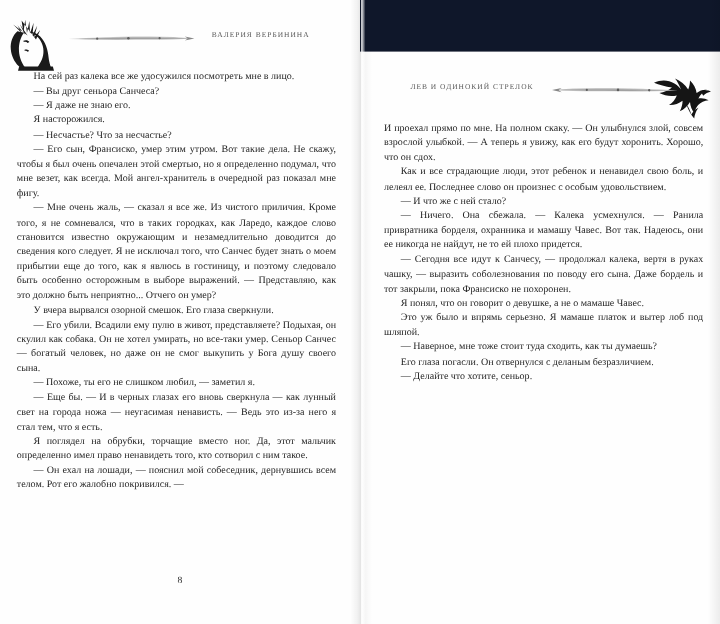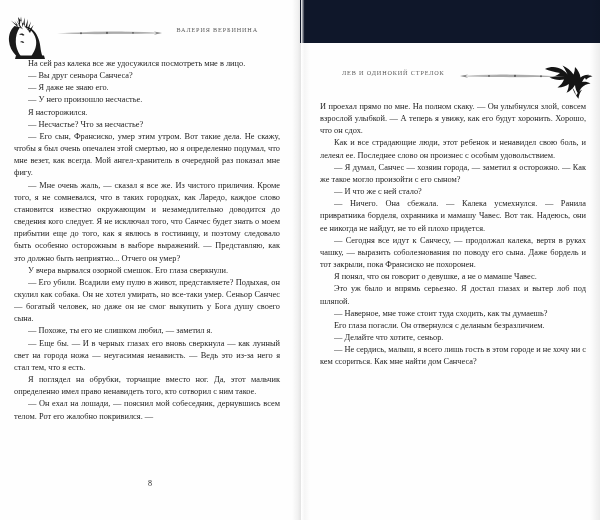--- a/index.html
+++ b/index.html
@@ -159,21 +159,20 @@
           <path d="M99 3.4 L107 5.1 L99 6.8 L101.5 5.1 Z" fill="#6e6e6e"></path>
         </svg>
       </div>
       <div class="runhead-text">ВАЛЕРИЯ ВЕРБИНИНА</div>
     </div>
 
     <div class="body">
       <p>На сей раз калека все же удосужился посмотреть мне в лицо.</p>
       <p>— Вы друг сеньора Санчеса?</p>
       <p>— Я даже не знаю его.</p>
-      <p>— У него произошло несчастье.</p>
       <p>Я насторожился.</p>
       <p>— Несчастье? Что за несчастье?</p>
       <p>— Его сын, Франсиско, умер этим утром. Вот такие дела. Не скажу, чтобы я был очень опечален этой смертью, но я определенно подумал, что мне везет, как всегда. Мой ангел-хранитель в очередной раз показал мне фигу.</p>
       <p>— Мне очень жаль, — сказал я все же. Из чистого приличия. Кроме того, я не сомневался, что в таких городках, как Ларедо, каждое слово становится известно окружающим и незамедлительно доводится до сведения кого следует. Я не исключал того, что Санчес будет знать о моем прибытии еще до того, как я явлюсь в гостиницу, и поэтому следовало быть особенно осторожным в выборе выражений. — Представляю, как это должно быть неприятно... Отчего он умер?</p>
       <p>У вчера вырвался озорной смешок. Его глаза сверкнули.</p>
       <p>— Его убили. Всадили ему пулю в живот, представляете? Подыхая, он скулил как собака. Он не хотел умирать, но все-таки умер. Сеньор Санчес — богатый человек, но даже он не смог выкупить у Бога душу своего сына.</p>
       <p>— Похоже, ты его не слишком любил, — заметил я.</p>
       <p>— Еще бы. — И в черных глазах его вновь сверкнула — как лунный свет на города ножа — неугасимая ненависть. — Ведь это из-за него я стал тем, что я есть.</p>
       <p>Я поглядел на обрубки, торчащие вместо ног. Да, этот мальчик определенно имел право ненавидеть того, кто сотворил с ним такое.</p>
       <p>— Он ехал на лошади, — пояснил мой собеседник, дернувшись всем телом. Рот его жалобно покривился. —</p>
@@ -204,28 +203,26 @@
           <circle cx="56" cy="4.9" r="1.05" fill="#3a3a3a"></circle>
           <circle cx="82" cy="5.2" r="0.95" fill="#3a3a3a"></circle>
           <path d="M9 3.4 L1 5.1 L9 6.8 L6.5 5.1 Z" fill="#6e6e6e"></path>
         </svg>
       </div>
     </div>
 
     <div class="body">
       <p class="noindent">И проехал прямо по мне. На полном скаку. — Он улыбнулся злой, совсем взрослой улыбкой. — А теперь я увижу, как его будут хоронить. Хорошо, что он сдох.</p>
       <p>Как и все страдающие люди, этот ребенок и ненавидел свою боль, и лелеял ее. Последнее слово он произнес с особым удовольствием.</p>
-      <p>— Я думал, Санчес — хозяин города, — заметил я осторожно. — Как же такое могло произойти с его сыном?</p>
       <p>— И что же с ней стало?</p>
       <p>— Ничего. Она сбежала. — Калека усмехнулся. — Ранила привратника борделя, охранника и мамашу Чавес. Вот так. Надеюсь, они ее никогда не найдут, не то ей плохо придется.</p>
       <p>— Сегодня все идут к Санчесу, — продолжал калека, вертя в руках чашку, — выразить соболезнования по поводу его сына. Даже бордель и тот закрыли, пока Франсиско не похоронен.</p>
       <p>Я понял, что он говорит о девушке, а не о мамаше Чавес.</p>
-      <p>Это уж было и впрямь серьезно. Я достал глазах и вытер лоб под шляпой.</p>
+      <p>Это уж было и впрямь серьезно. Я мамаше платок и вытер лоб под шляпой.</p>
       <p>— Наверное, мне тоже стоит туда сходить, как ты думаешь?</p>
       <p>Его глаза погасли. Он отвернулся с деланым безразличием.</p>
       <p>— Делайте что хотите, сеньор.</p>
-      <p>— Не сердись, малыш, я всего лишь гость в этом городе и не хочу ни с кем ссориться. Как мне найти дом Санчеса?</p>
     </div>
 
     <div class="folio">9</div>
   </div>
 
 </div>
 
 </body></html>

